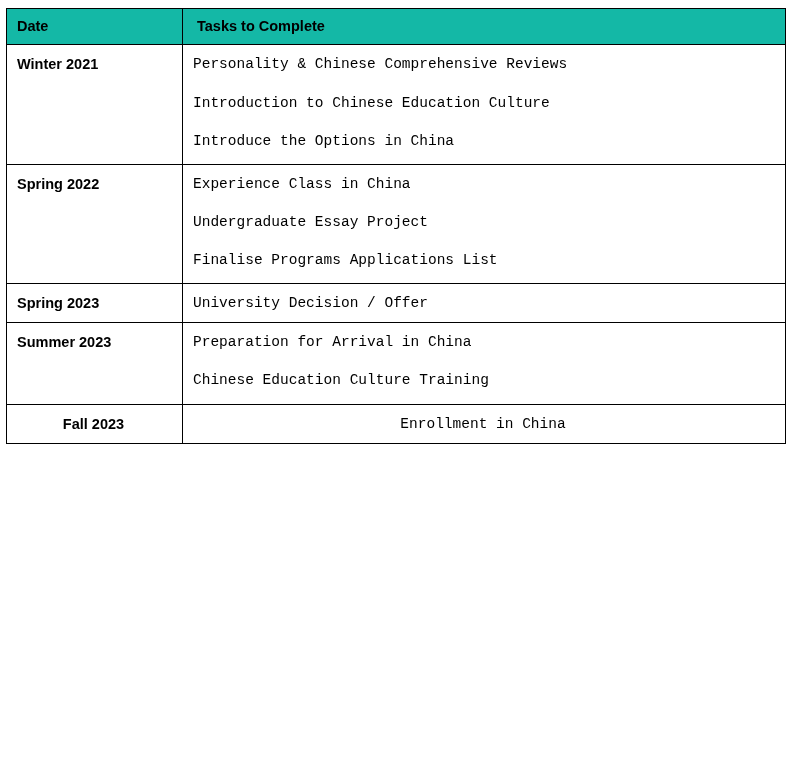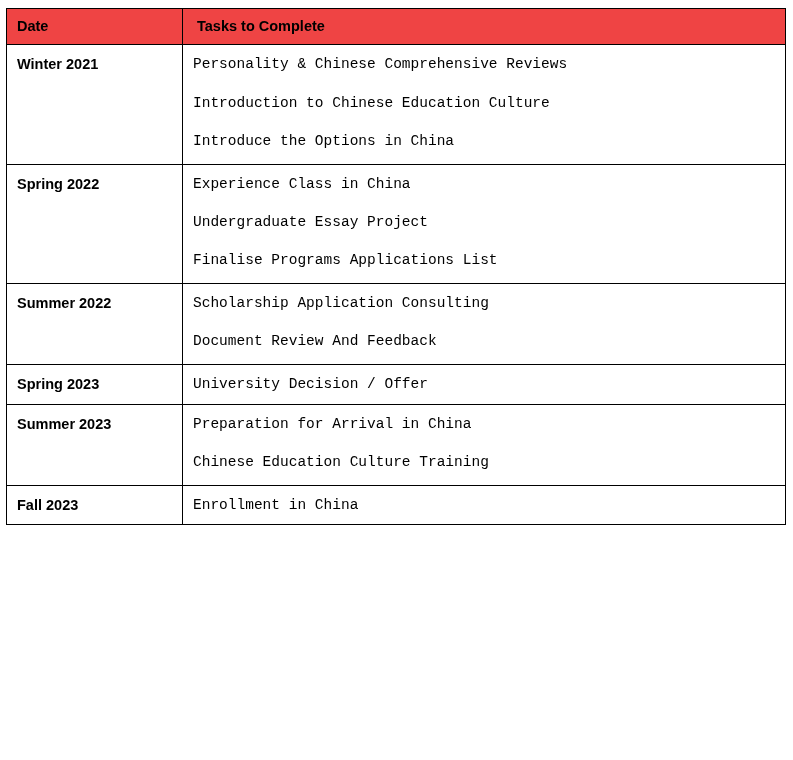--- a/index.html
+++ b/index.html
@@ -28,21 +28,21 @@
   table.schedule col.c-date { width: 176px; }
   table.schedule col.c-tasks { width: 603px; }
 
   table.schedule th,
   table.schedule td {
     border: 1px solid #000000;
     vertical-align: top;
     padding: 9px 12px 9px 10px;
   }
   thead th {
-    background: #ef4444;
+    background: #14b8a6;
     text-align: left;
     font-size: 14.5px;
     font-weight: bold;
     line-height: 1.2;
     padding-top: 9px;
     padding-bottom: 9px;
   }
   thead th.date-head { padding-left: 10px; }
   thead th.tasks-head { padding-left: 14px; margin-left: 24px; }
 
@@ -77,21 +77,21 @@
     font-size: 14px;
   }
   
   tr.r-winter2021 td { padding-top: 10px; padding-bottom: 14px; }
   tr.r-spring2022 td { padding-top: 10px; padding-bottom: 14px; }
   tr.r-summer2022 td { padding-top: 10px; padding-bottom: 14px; }
   tr.r-fall2022 td   { padding-top: 10px; padding-bottom: 28px; }
   tr.r-winter2022 td { padding-top: 14px; padding-bottom: 14px; }
   tr.r-spring2023 td { padding-top: 10px; padding-bottom: 10px; }
   tr.r-summer2023 td { padding-top: 10px; padding-bottom: 14px; }
-  tr.r-fall2023 td   { padding-top: 10px; padding-bottom: 10px; }
+  tr.r-fall2023 td   { padding-top: 10px; padding-bottom: 10px; text-align: center; }
 </style>
 </head>
 <body>
 
 <div class="sheet">
   <table class="schedule">
     <colgroup>
       <col class="c-date">
       <col class="c-tasks">
     </colgroup>
@@ -114,27 +114,20 @@
 
       <tr class="r-spring2022">
         <td class="date-cell">Spring 2022</td>
         <td class="tasks-cell">
           <div class="task">Experience Class in China</div>
           <div class="task">Undergraduate Essay Project</div>
           <div class="task">Finalise Programs Applications List</div>
         </td>
       </tr>
 
-      <tr class="r-summer2022">
-        <td class="date-cell">Summer 2022</td>
-        <td class="tasks-cell">
-          <div class="task">Scholarship Application Consulting</div>
-          <div class="task">Document Review And Feedback</div>
-        </td>
-      </tr>
 
 
 
       <tr class="r-spring2023">
         <td class="date-cell">Spring 2023</td>
         <td class="tasks-cell">
           <div class="task">University Decision / Offer</div>
         </td>
       </tr>
 

